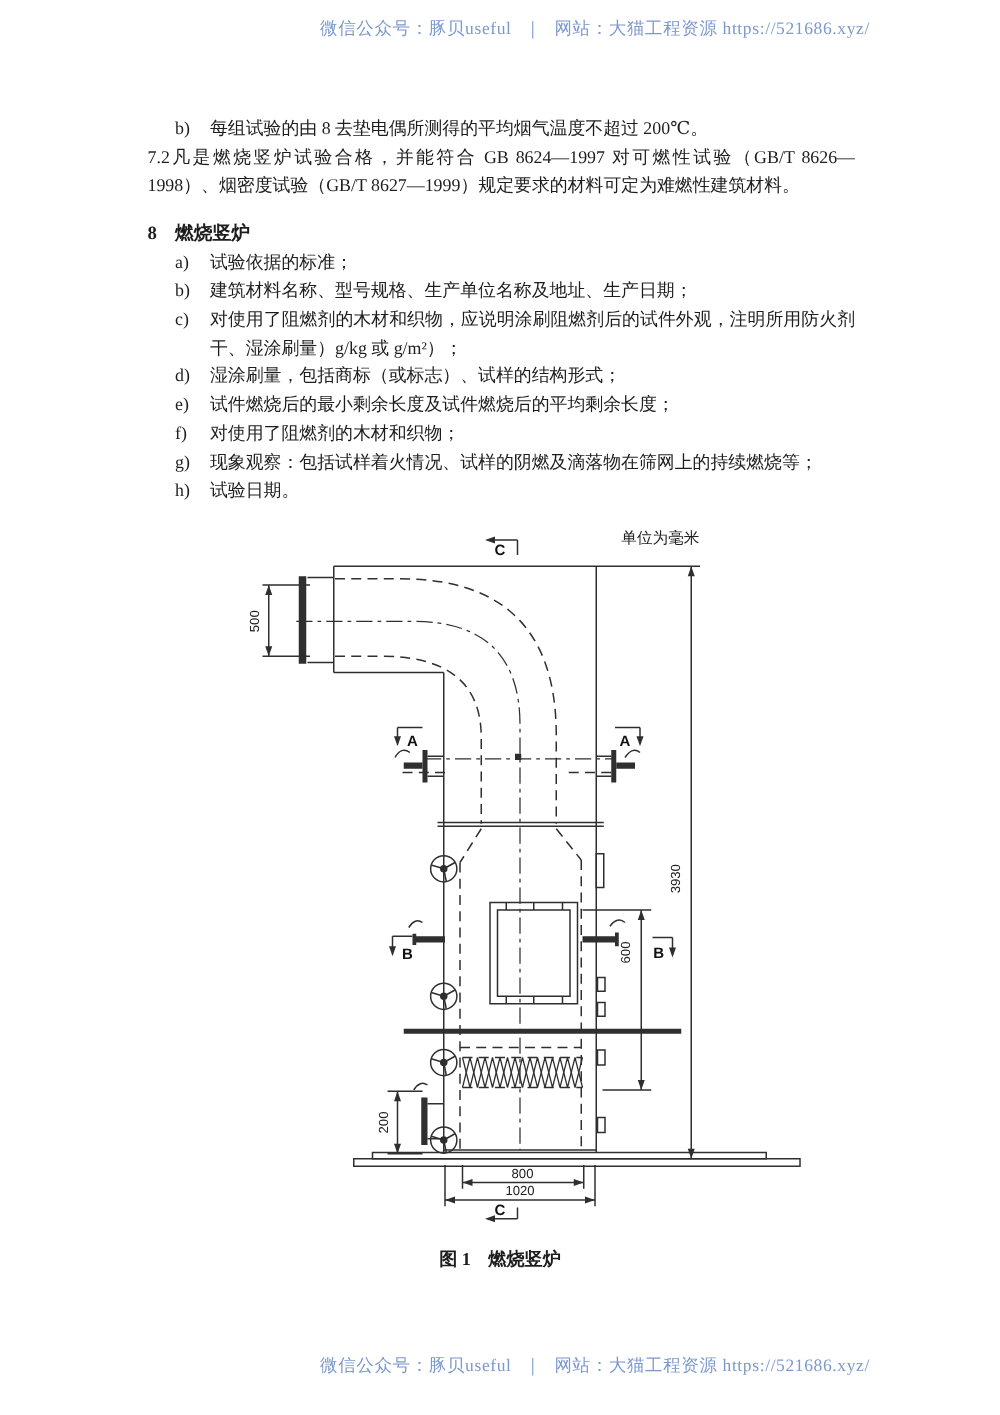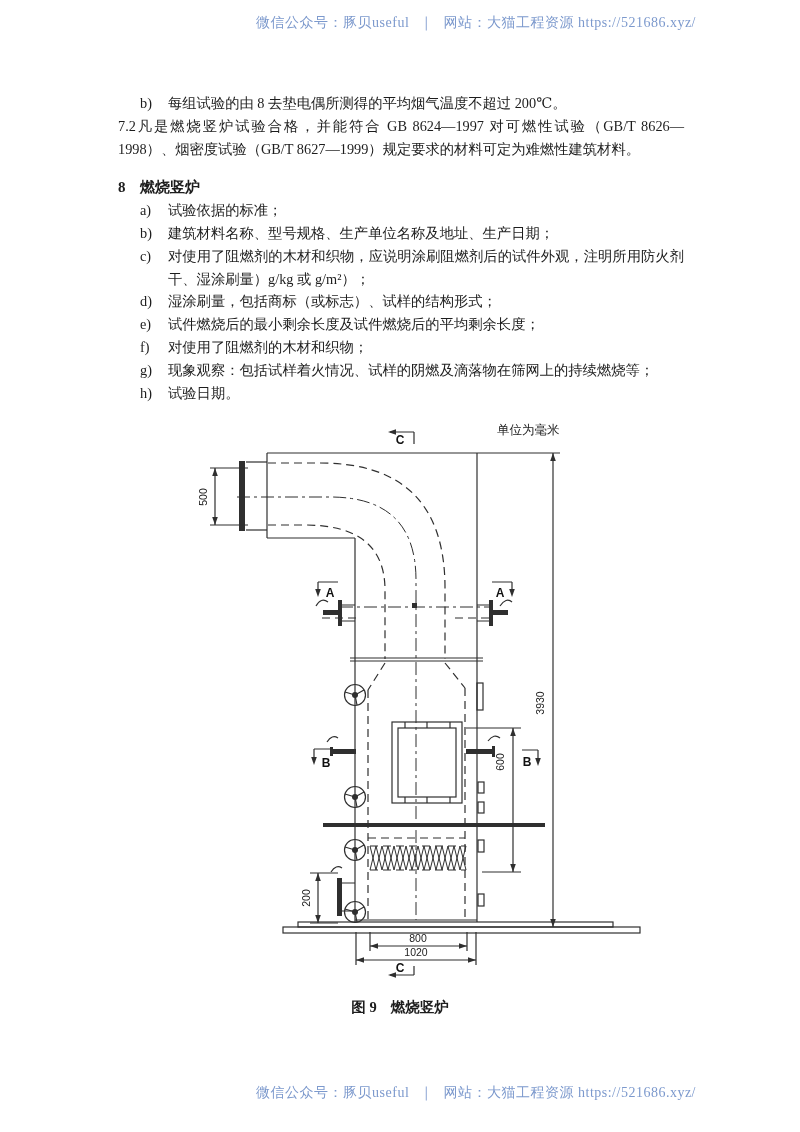--- a/index.html
+++ b/index.html
@@ -289,21 +289,21 @@
   </g>
   <g>
     <path class="ln" d="M390,555 H414 M414,546 V555" stroke-width="1.4"></path>
     <path class="fil" d="M388,555 l8,-2.8 v5.6 z"></path>
     <text class="lbltxt" text-anchor="middle" x="400" y="552">C</text>
   </g>
 </svg>
 </div>
 
 <div class="caption">
-  <span class="cap-num">图 9</span><span>燃烧竖炉</span>
+  <span class="cap-num">图 1</span><span>燃烧竖炉</span>
 </div>
 
 <div class="banner banner-footer">
   <span>微信公众号：豚贝useful</span>
   <span class="sep">｜</span>
   <span>网站：大猫工程资源</span>
   <span> </span>
   <span>https://521686.xyz/</span>
 </div>
 

